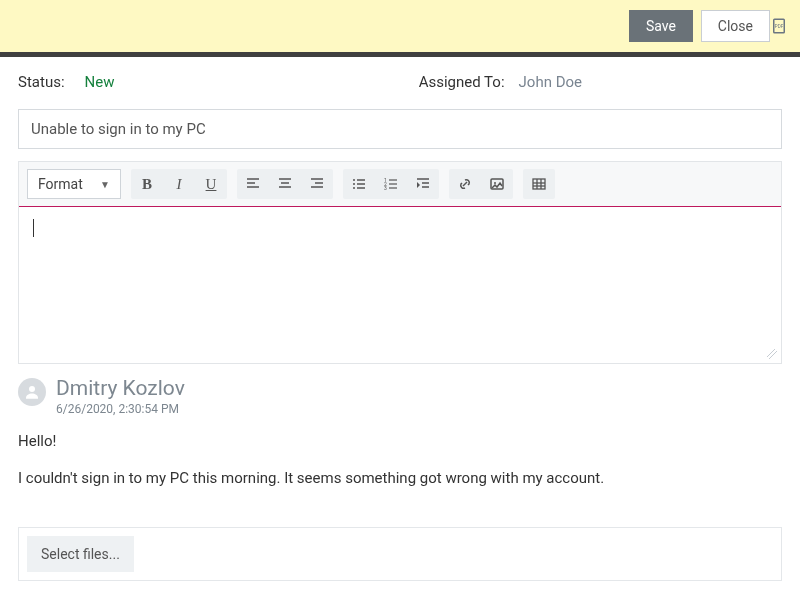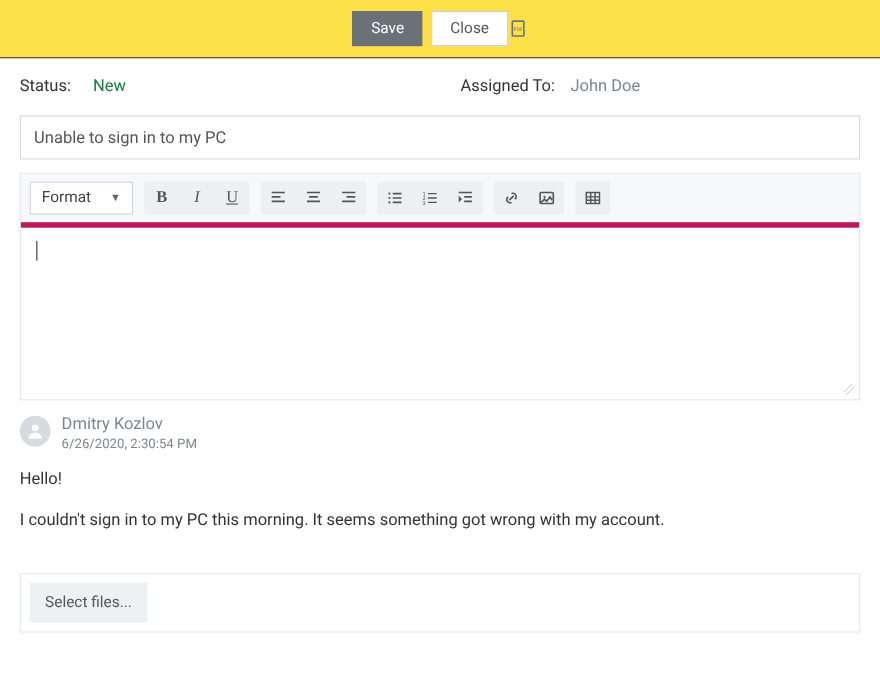--- a/index.html
+++ b/index.html
@@ -10,24 +10,24 @@
     body {
       font-family: -apple-system, BlinkMacSystemFont, "Segoe UI", Roboto, sans-serif;
       font-size: 14px;
       color: #333;
       background: #fff;
       width: 800px;
     }
     .topbar {
       display: flex;
       align-items: center;
-      justify-content: center;
+      justify-content: flex-end;
       padding: 10px 12px;
-      background: #fde047;
-      border-bottom: 1px solid #404040;
+      background: #fef9c3;
+      border-bottom: 5px solid #404040;
     }
     .topbar-left {
       display: flex;
       gap: 8px;
     }
     .btn {
       padding: 7px 16px;
       font-size: 14px;
       border: 1px solid transparent;
       cursor: pointer;
@@ -91,21 +91,21 @@
     }
     .editor {
       border: 1px solid #e2e5e8;
     }
     .toolbar {
       display: flex;
       align-items: center;
       gap: 10px;
       padding: 7px 8px;
       background: #f7f8f9;
-      border-bottom: 5px solid #be185d;
+      border-bottom: 1px solid #be185d;
     }
     .format-select {
       display: flex;
       align-items: center;
       justify-content: space-between;
       width: 94px;
       height: 30px;
       padding: 0 10px;
       background: #fff;
       border: 1px solid #cfd4d9;
@@ -186,21 +186,21 @@
       align-items: center;
       justify-content: center;
       color: #fff;
       flex: none;
       margin-top: 2px;
     }
     .avatar svg { width: 18px; height: 18px; }
     .comment-meta { }
     .comment-author {
       color: #7d8790;
-      font-size: 15px;
+      font-size: 21px;
     }
     .comment-time {
       color: #7d8790;
       font-size: 12px;
       margin-top: 2px;
     }
     .comment-body {
       padding: 14px 0 10px 0;
       font-size: 15px;
       color: #333;

